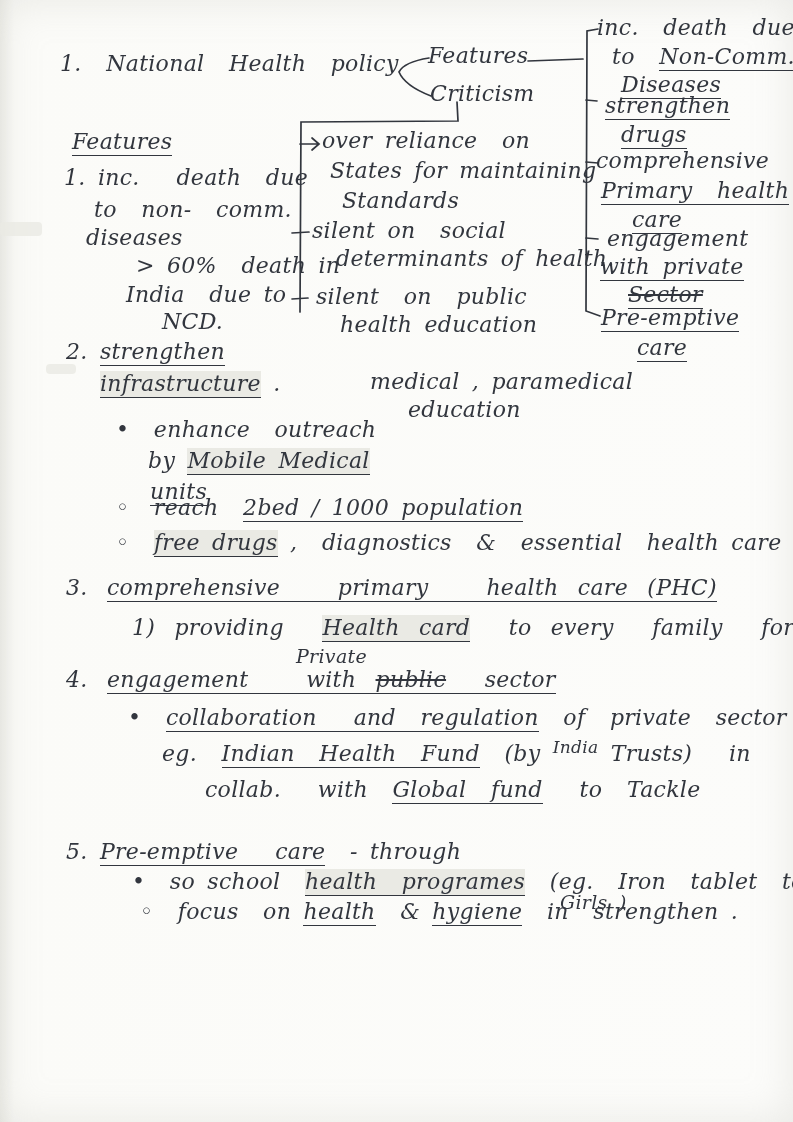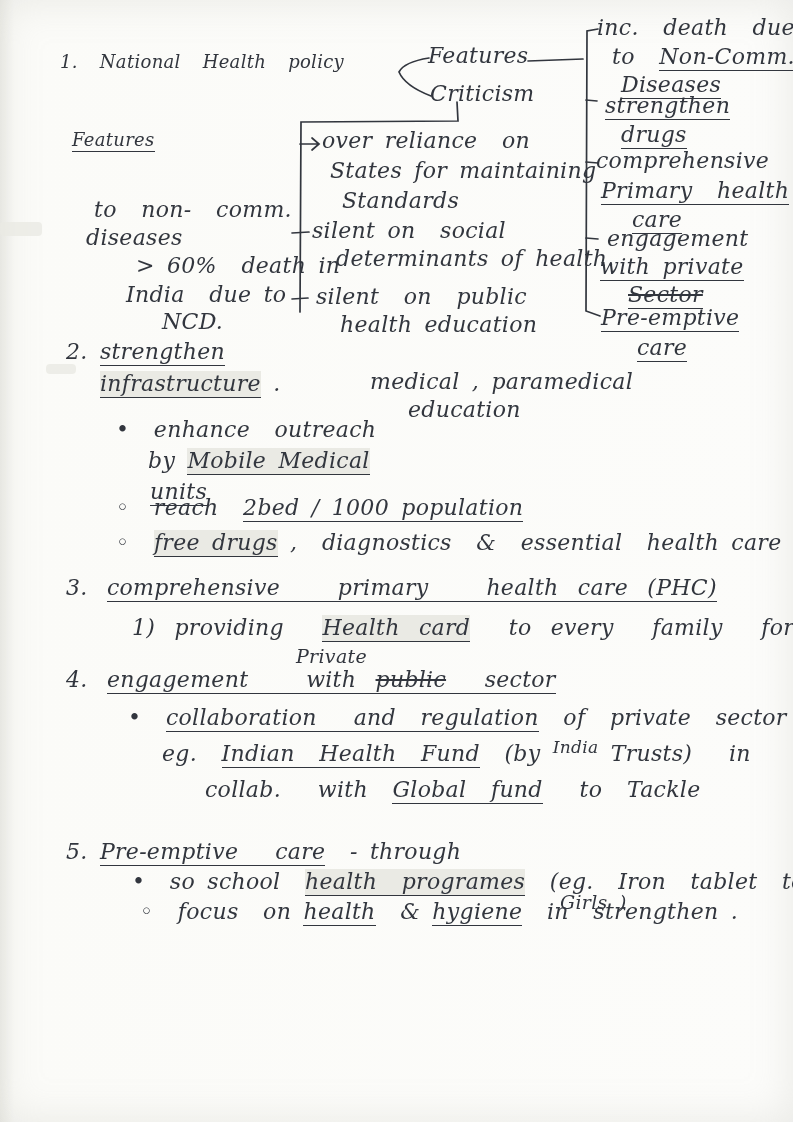--- a/index.html
+++ b/index.html
@@ -19,21 +19,21 @@
   .hand{
     position:absolute;
     font-style:italic;
     font-size:22px;
     line-height:1.12;
     letter-spacing:.3px;
     word-spacing:5px;
     white-space:pre;
     color:var(--ink,#32363e);
   }
-  .t25{font-size:18px;}
+  .t25{font-size:22px;}
   .t19{font-size:19px;}
   .wide{word-spacing:12px;}
   .u{border-bottom:1.7px solid currentColor;padding-bottom:1px;}
   .s{text-decoration:line-through;text-decoration-thickness:1.6px;}
   .hl{background:var(--smudge,#ebebe6);}
   .sup{position:relative;top:-8px;font-size:17px;}
   svg.connectors{position:absolute;left:0;top:0;color:var(--ink,#32363e);}
   .smear{position:absolute;background:var(--smudge,#ebebe6);border-radius:4px;opacity:.8;}
 </style>
 </head>
@@ -79,20 +79,21 @@
   <div class="hand" style="left:330px;top:159px"><span>States for maintaining</span></div>
   <div class="hand" style="left:342px;top:189px"><span>Standards</span></div>
   <div class="hand" style="left:312px;top:219px"><span>silent on  social</span></div>
   <div class="hand" style="left:336px;top:247px"><span>determinants of health.</span></div>
   <div class="hand" style="left:340px;top:313px"><span>health education</span></div>
   <div class="hand" style="left:316px;top:285px"><span>silent  on  public</span></div>
   <div class="hand" style="left:370px;top:370px"><span>medical , paramedical</span></div>
   <div class="hand" style="left:408px;top:398px"><span>education</span></div>
 
   <div class="hand t25" style="left:72px;top:130px"><span class="u">Features</span></div>
+  <div class="hand" style="left:64px;top:166px"><span>1. inc.   death  due</span></div>
   <div class="hand" style="left:94px;top:198px"><span>to  non-  comm.</span></div>
   <div class="hand" style="left:86px;top:226px"><span>diseases</span></div>
   <div class="hand" style="left:136px;top:254px"><span>&gt; 60%  death in</span></div>
   <div class="hand" style="left:126px;top:283px"><span>India  due to</span></div>
   <div class="hand" style="left:162px;top:310px"><span>NCD.</span></div>
 
   <div class="hand" style="left:66px;top:340px"><span>2. </span><span class="u">strengthen</span></div>
   <div class="hand" style="left:100px;top:372px"><span class="u hl">infrastructure</span><span> .</span></div>
   <div class="hand" style="left:116px;top:418px"><span>•  enhance  outreach</span></div>
   <div class="hand" style="left:148px;top:449px"><span>by </span><span class="u hl">Mobile Medical</span></div>

